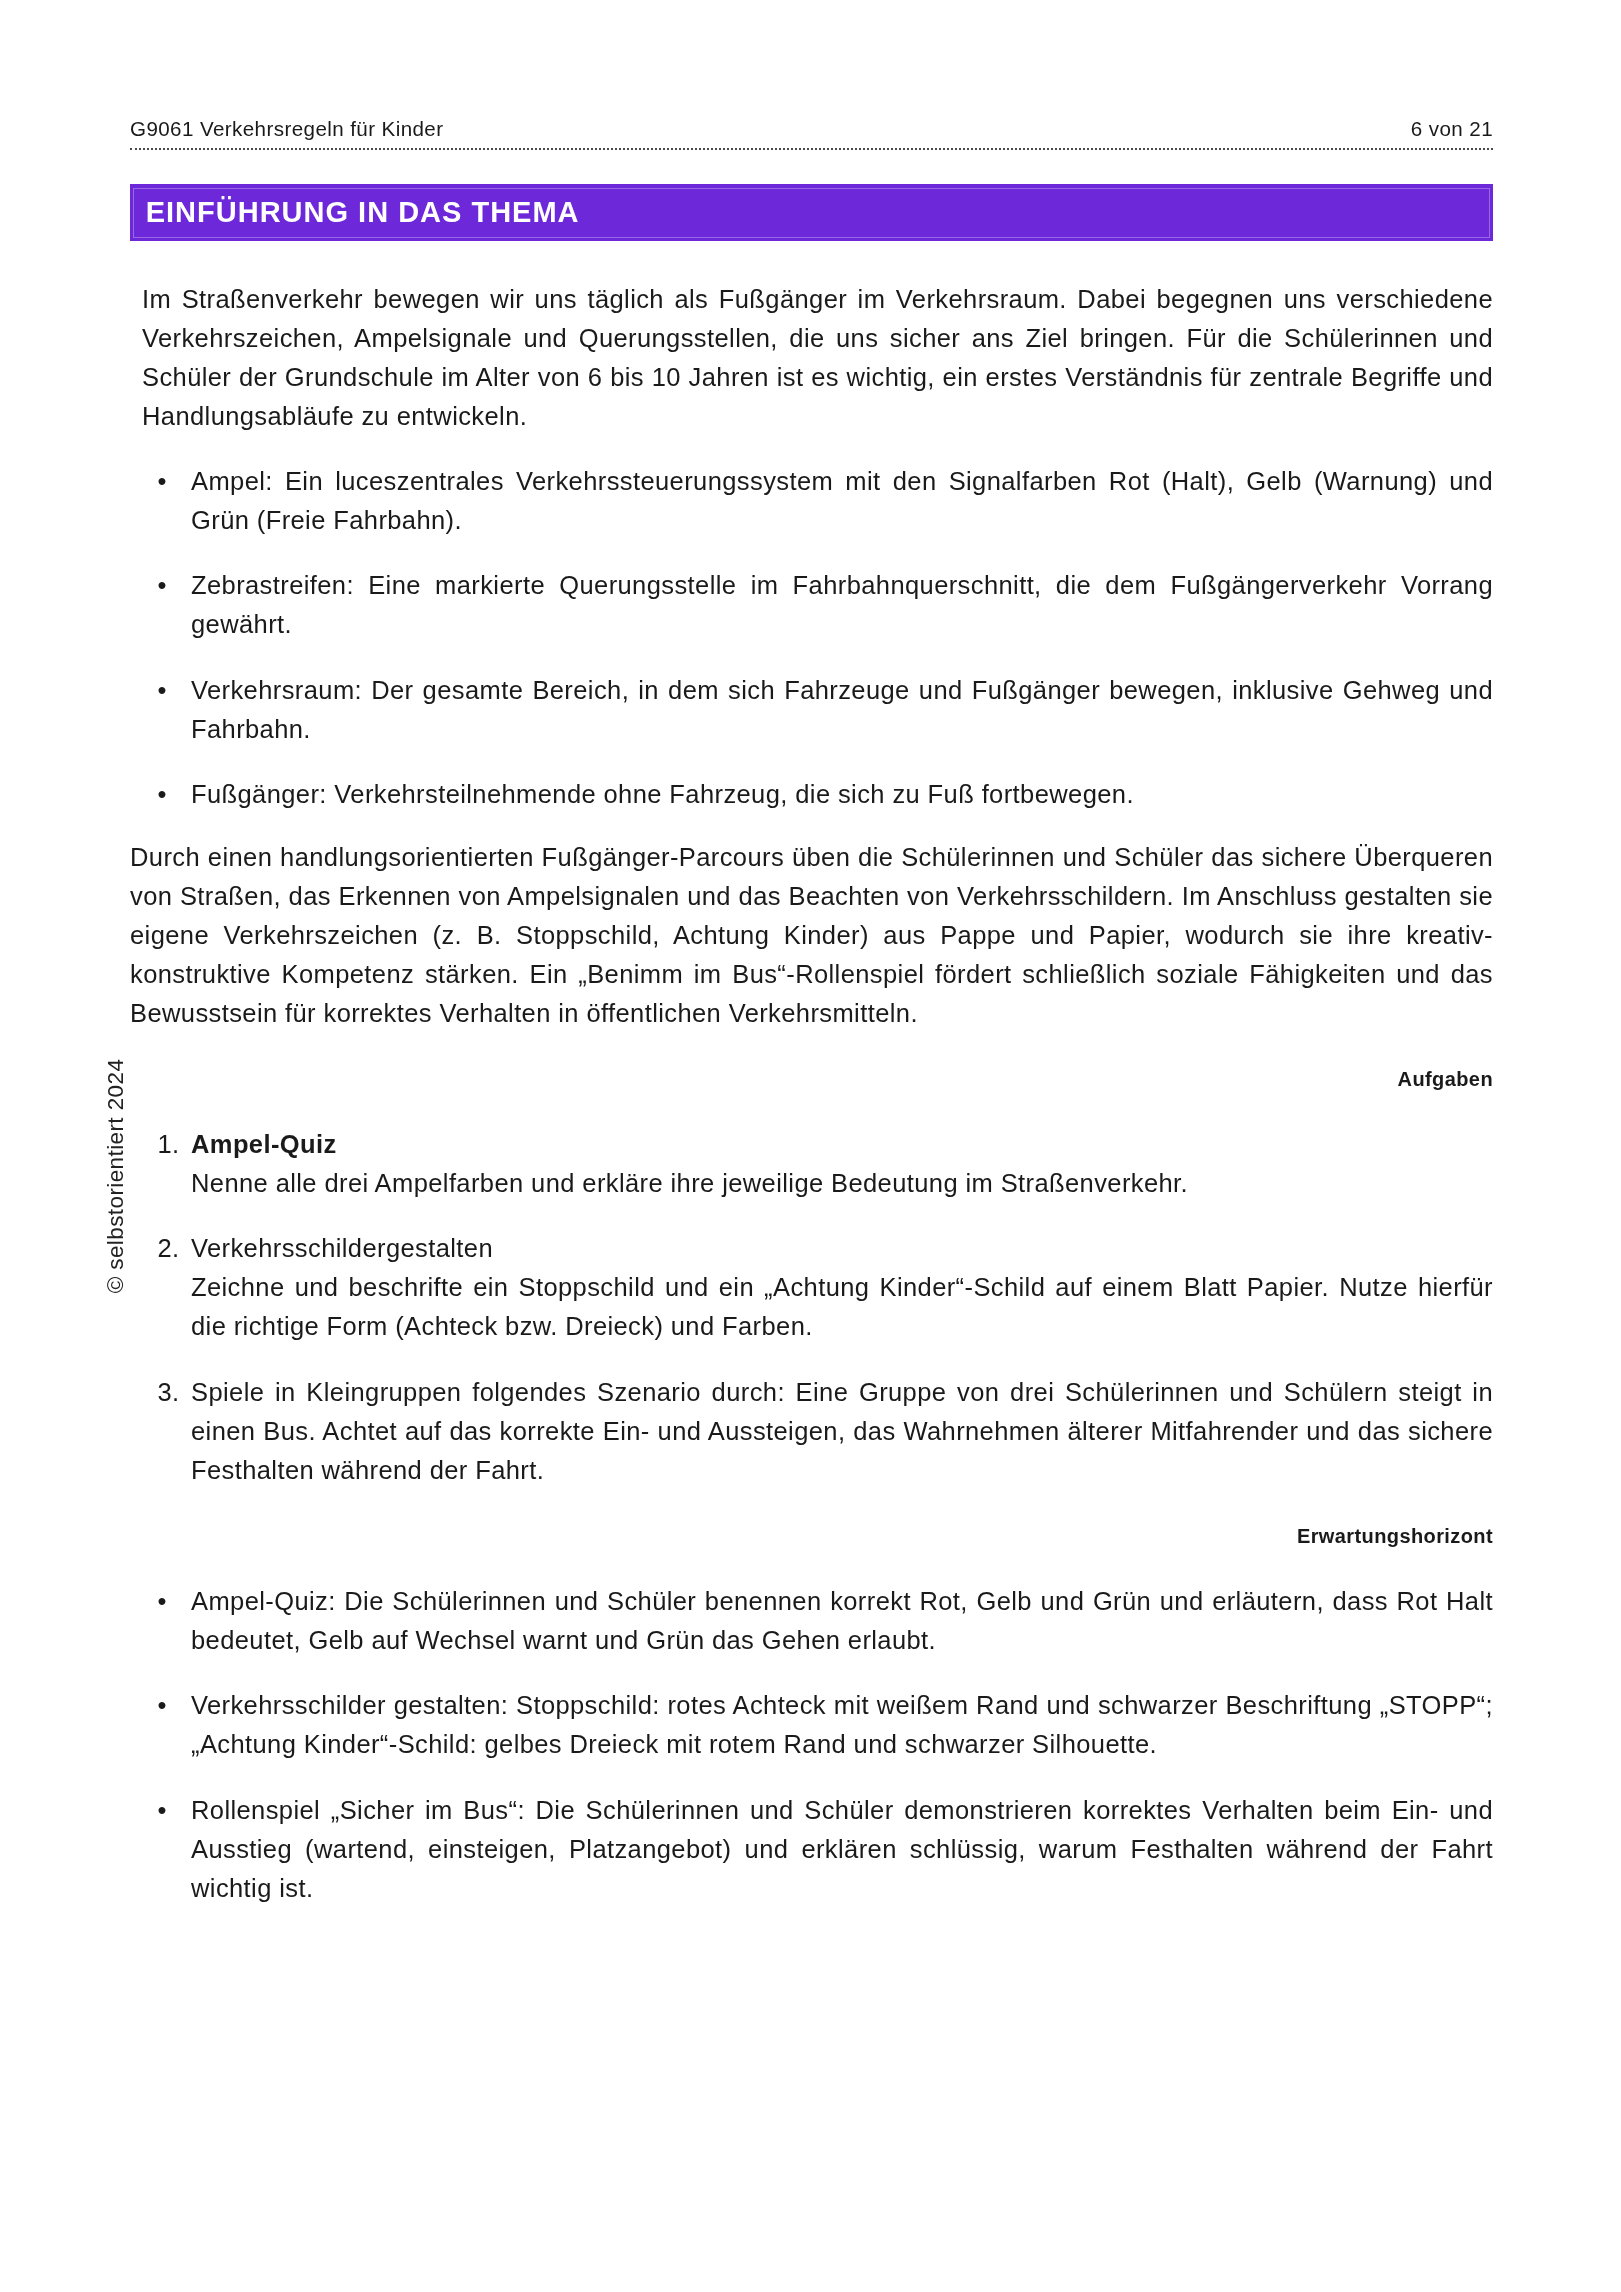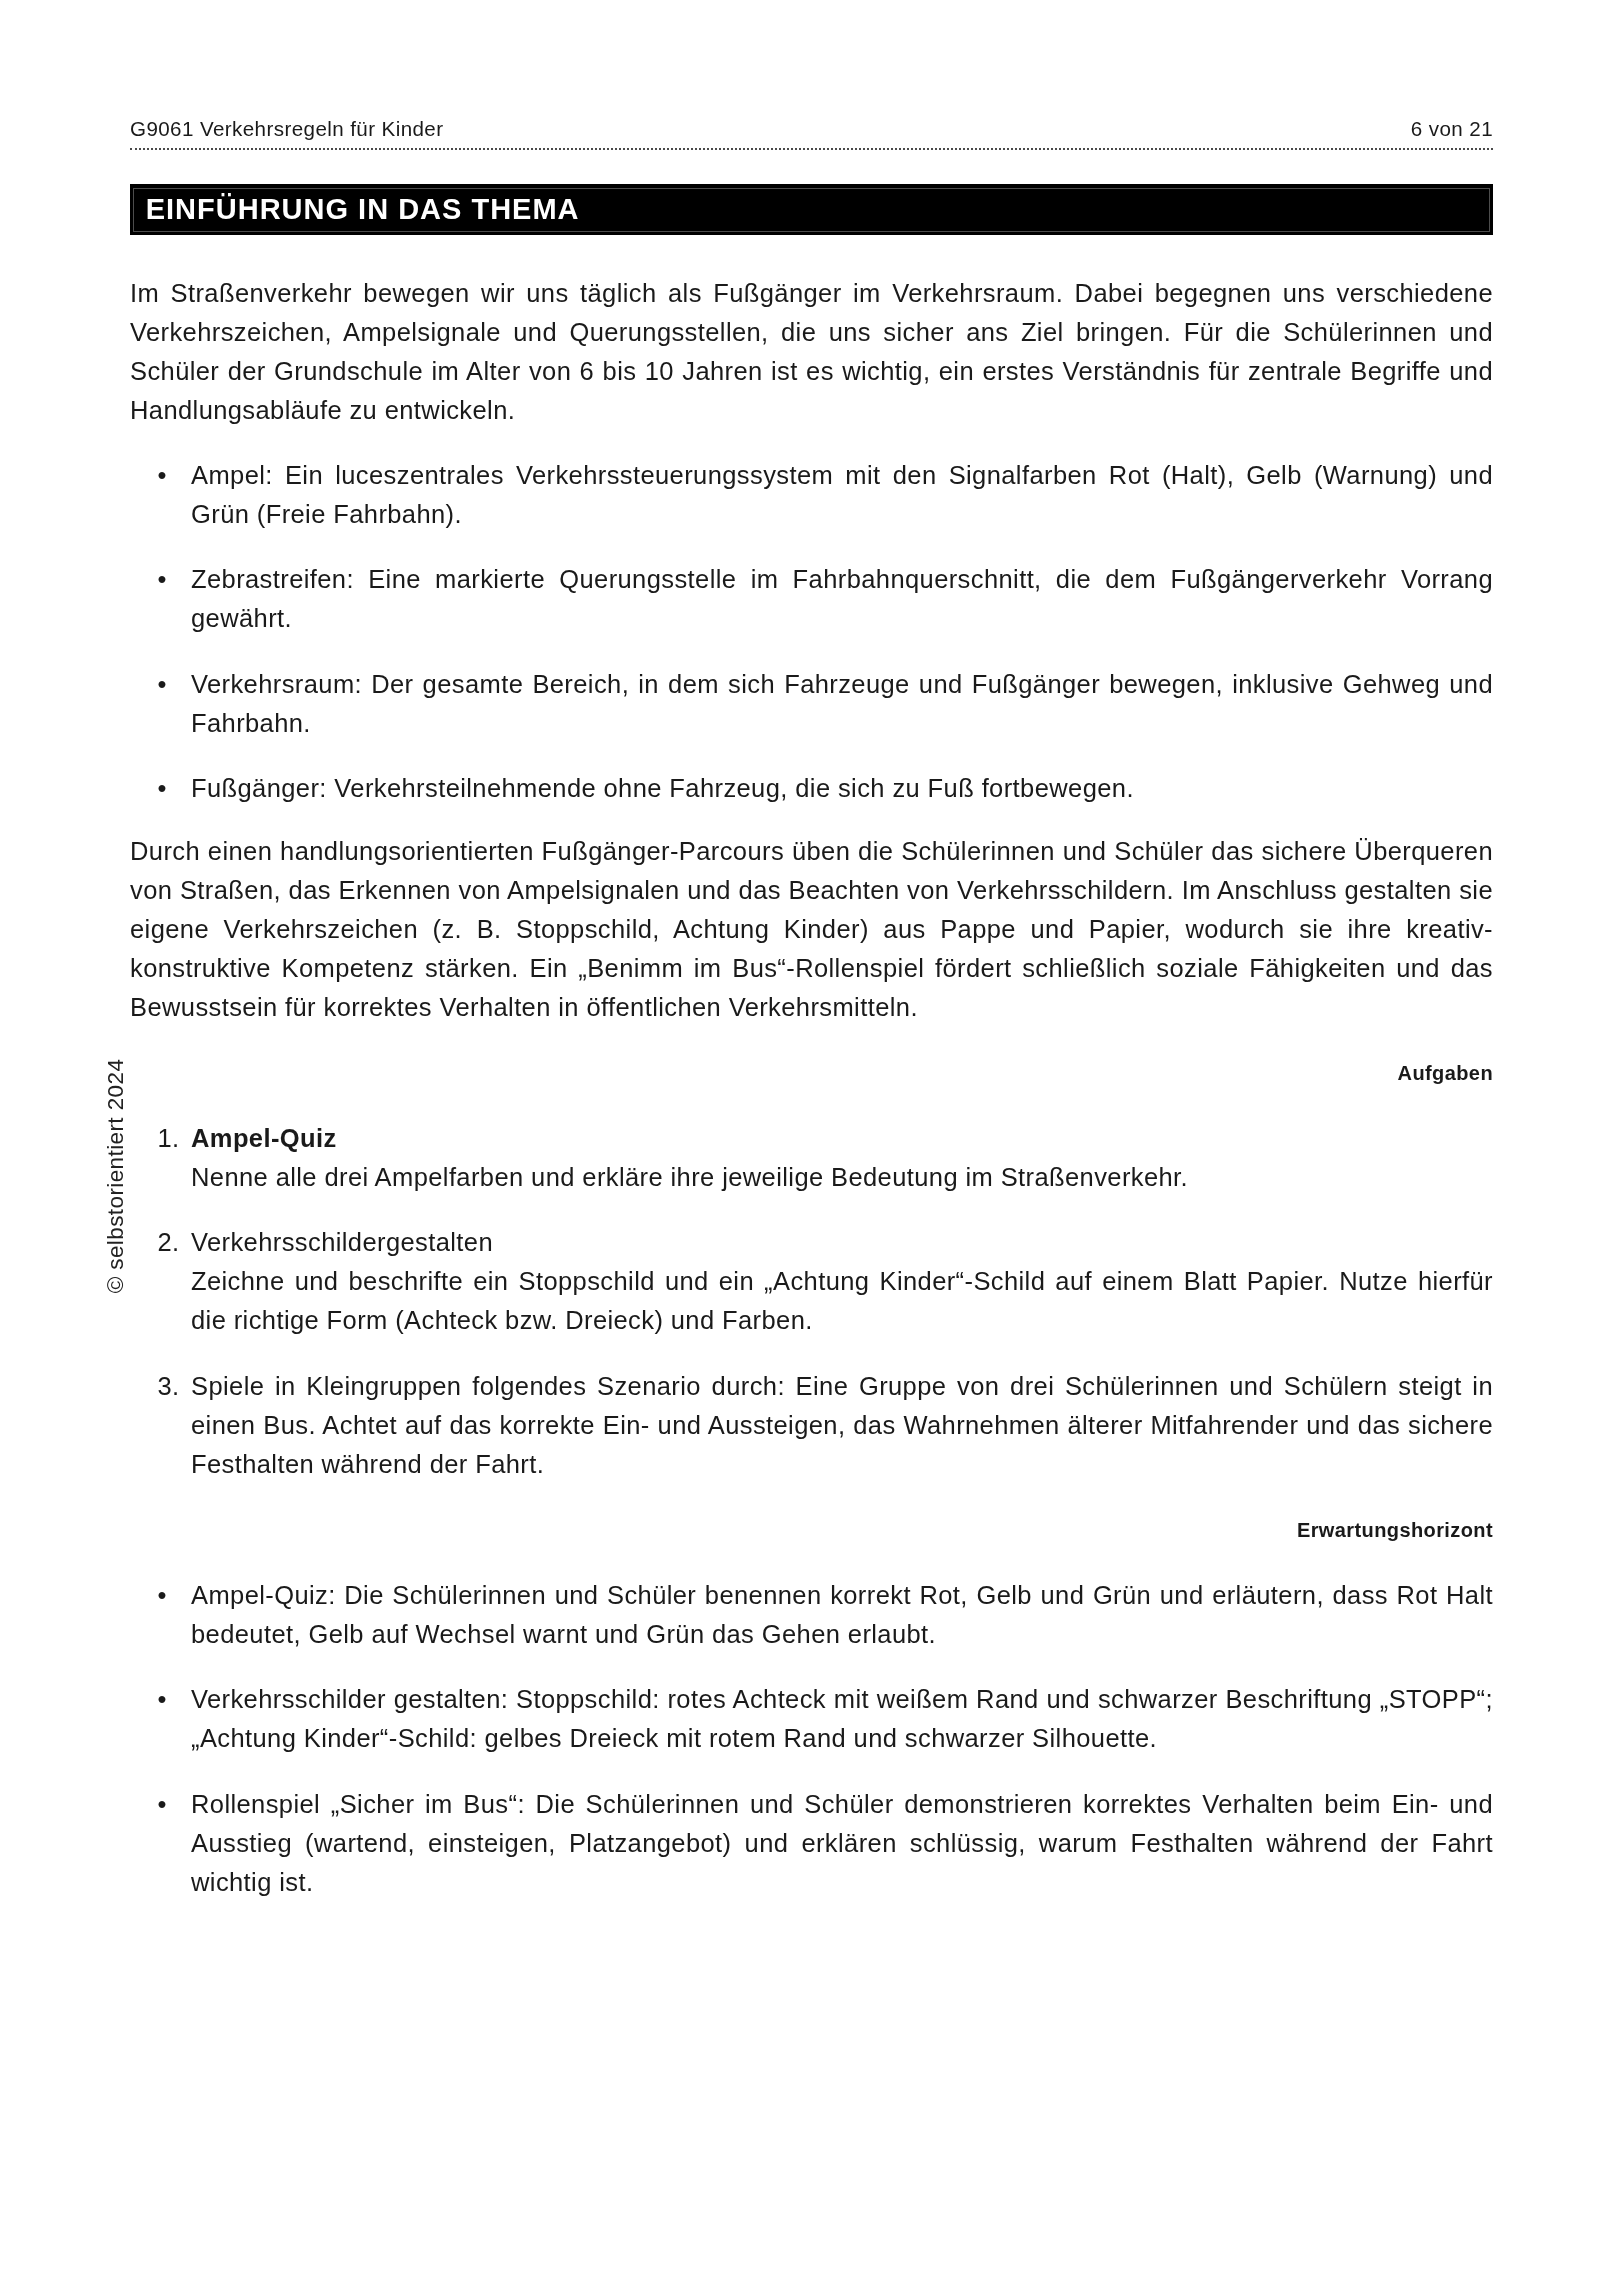--- a/index.html
+++ b/index.html
@@ -28,22 +28,22 @@
   .rule {
     margin-top: 6.9px;
     height: 0;
     border-bottom: 2px dotted #4a4a4a;
   }
 
   
   .banner {
     position: relative;
     margin-top: 34px;
-    height: 51px;
-    background: #000000;
+    height: 57px;
+    background: #6d28d9;
     display: flex;
     align-items: center;
     padding: 0 15.7px;
     box-sizing: border-box;
   }
   .banner::after {
     content: "";
     position: absolute;
     inset: 3.9px 2.9px;
     border: 1px solid rgba(255,255,255,0.30);
@@ -56,21 +56,21 @@
     letter-spacing: 1px;
   }
 
   
   .para {
     margin: 23.5px 0 0 0;
     font-size: 25.5px;
     line-height: 39px;
     text-align: justify;
   }
-  .mt40 { margin-top: 39px; }
+  .mt40 { margin-top: 39px; margin-left: 12px; }
   .subhead {
     margin: 27.4px 0 0 0;
     font-size: 20px;
     line-height: 39px;
     font-weight: bold;
     text-align: right;
   }
 
   
   ul.blist, ol.tlist {

